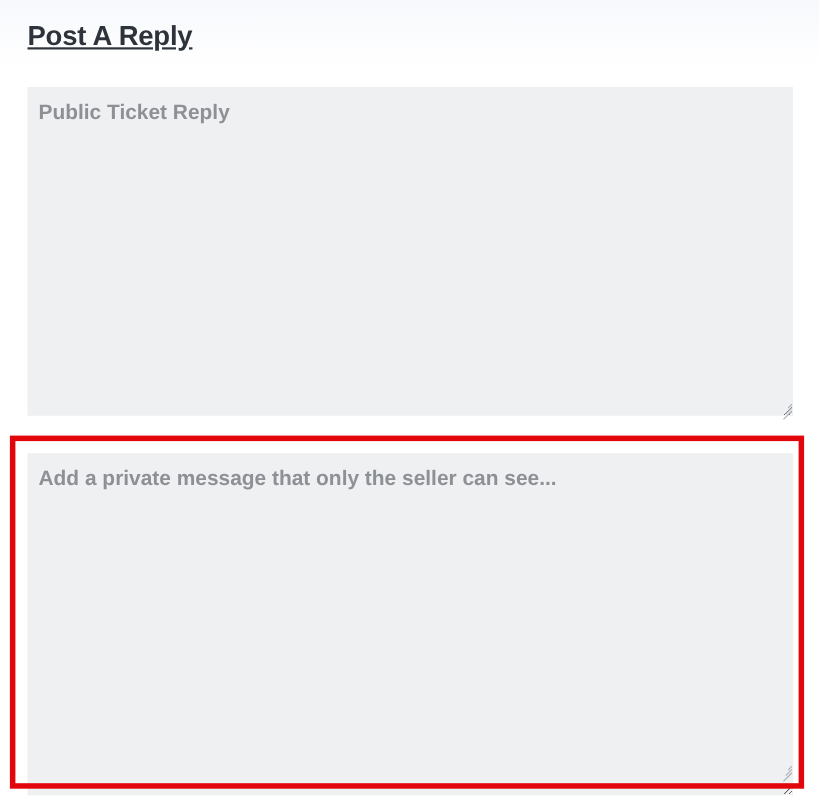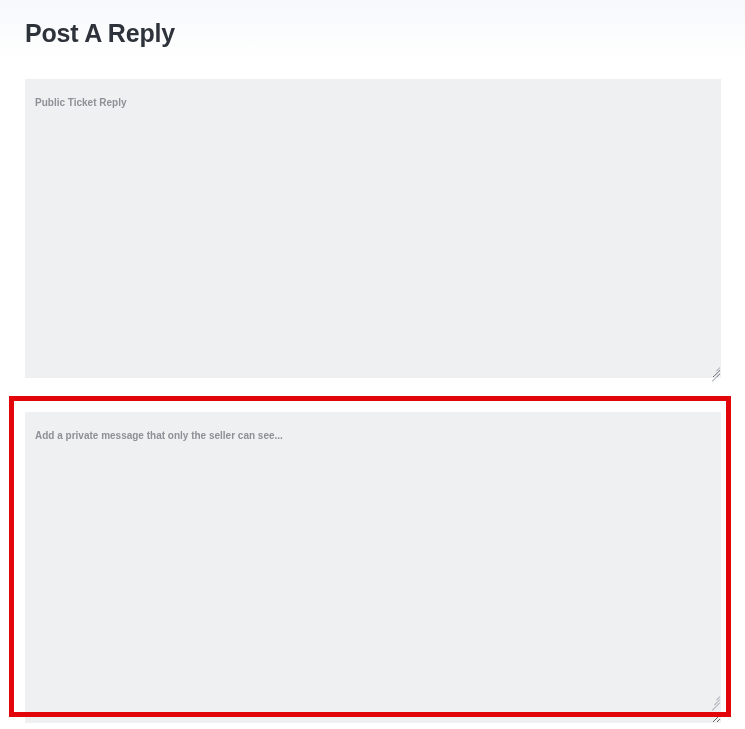--- a/index.html
+++ b/index.html
@@ -37,33 +37,34 @@
     position: absolute;
     left: 25px;
     top: 16px;
     margin: 0;
     font-size: 25px;
     line-height: 34px;
     font-weight: bold;
     letter-spacing: -0.2px;
     color: #2e333b;
     white-space: nowrap;
+    text-decoration: underline;
   }
 
   
   .reply-box {
     position: absolute;
     box-sizing: border-box;
     background: #eff0f2;
     border: none;
     outline: none;
     resize: vertical;
     color: #4a4f57;
     font-family: "Liberation Sans", "DejaVu Sans", sans-serif;
-    font-size: 10px;
+    font-size: 19px;
     font-weight: bold;
     line-height: 20px;
     padding: 14px 16px 14px 10px;
     overflow: hidden;
   }
   .reply-box::placeholder {
     color: #8d9095;
     font-weight: bold;
     opacity: 1;
   }

